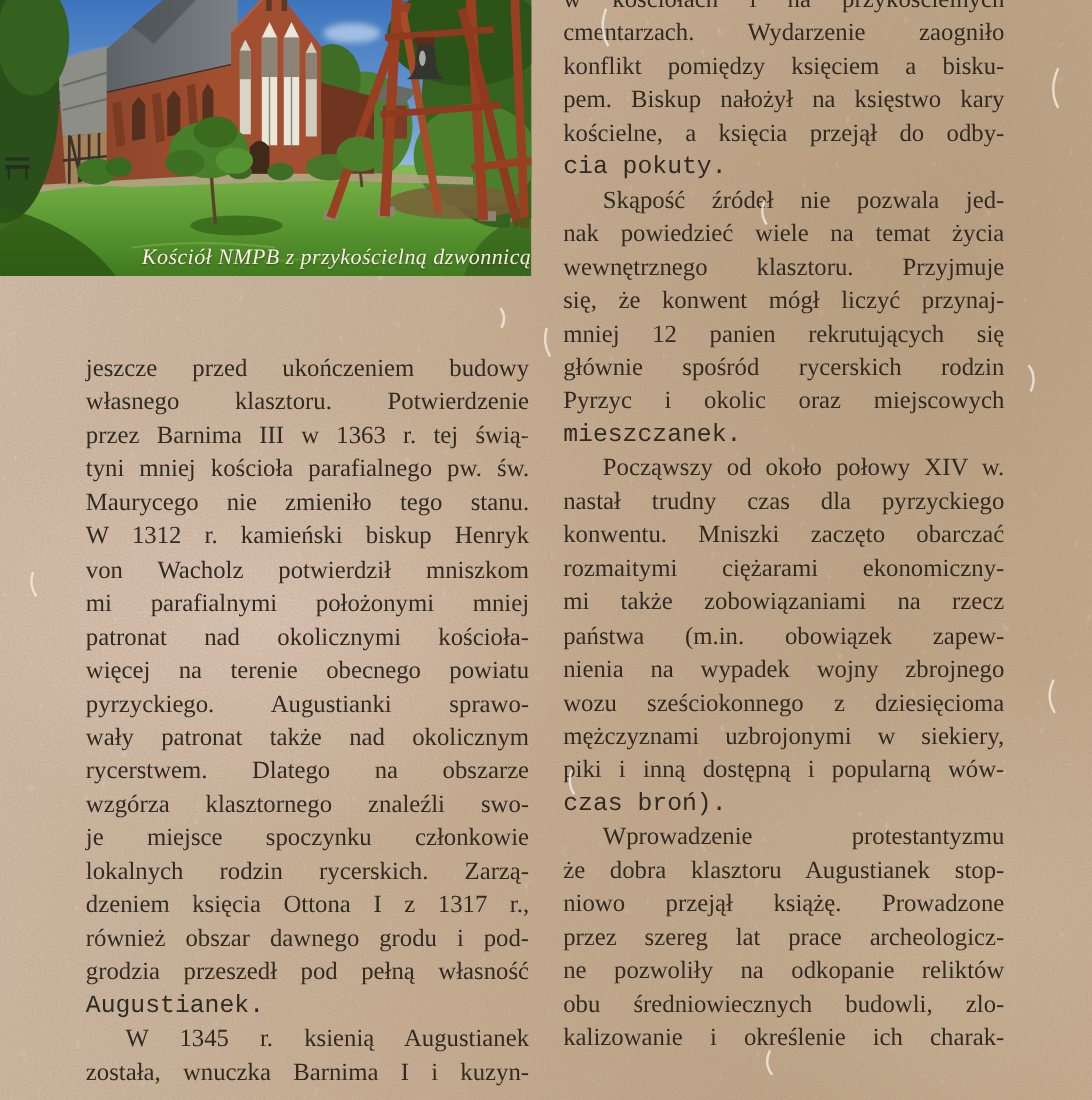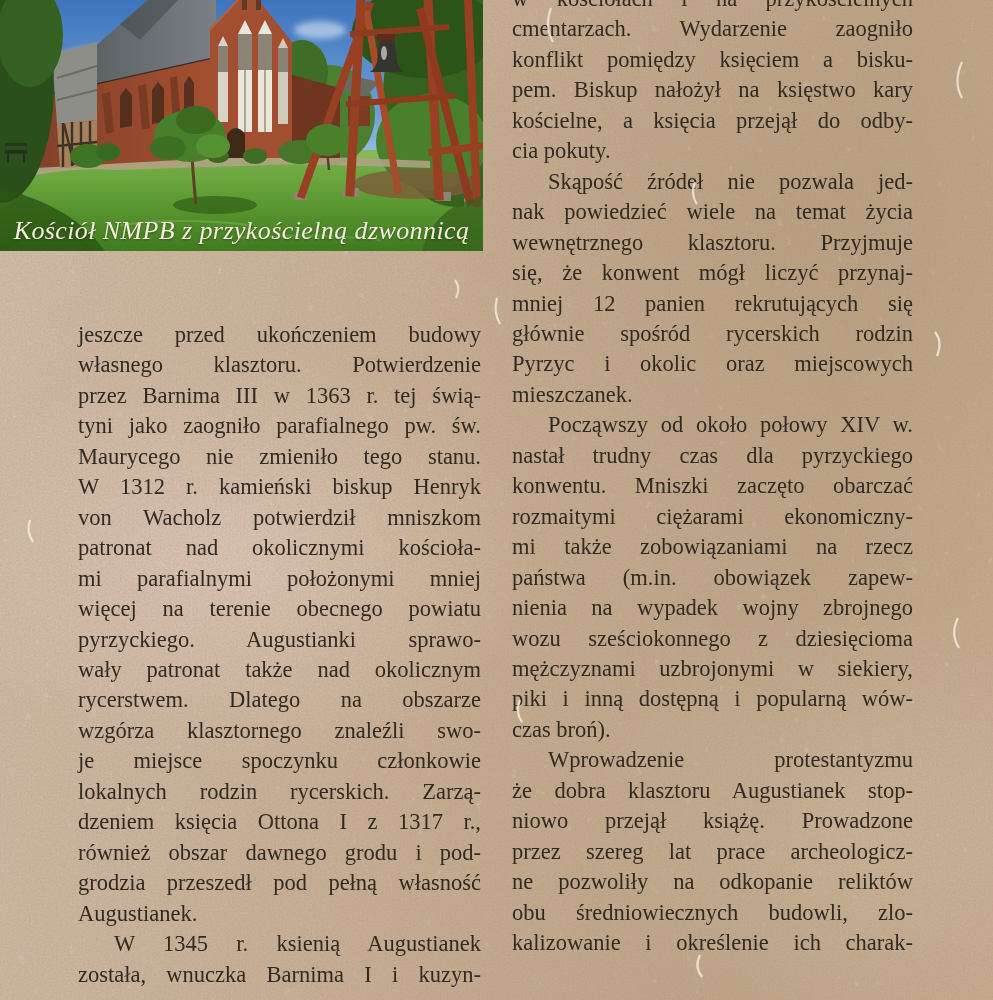--- a/index.html
+++ b/index.html
@@ -6,28 +6,28 @@
   body{width:993px;height:1000px;overflow:hidden;font-family:"Liberation Serif","DejaVu Serif",serif;}
   #page{position:relative;width:993px;height:1000px;overflow:hidden;
     background:
       radial-gradient(420px 300px at 24% 56%, rgba(238,216,206,.55), rgba(238,216,206,0) 70%),
       radial-gradient(520px 400px at 78% 22%, rgba(182,152,118,.40), rgba(182,152,118,0) 72%),
       radial-gradient(420px 320px at 88% 82%, rgba(216,194,168,.50), rgba(216,194,168,0) 70%),
       linear-gradient(100deg,#d6c1ae 0%,#cbb196 45%,#c1a789 78%,#c9ae90 100%);}
   .grain{position:absolute;left:0;top:0;z-index:1;pointer-events:none;}
   .photo{position:absolute;left:0;top:0;width:483px;height:251px;margin:0;z-index:2;}
   .photo-art{display:block;width:483px;height:251px;}
-  .caption{position:absolute;left:0;right:0;bottom:5px;text-align:center;
-    font-style:italic;font-size:26px;letter-spacing:.4px;color:#f4efe1;
+  .caption{position:absolute;left:0;right:0;bottom:5px;text-align:right;
+    font-style:italic;font-size:20px;letter-spacing:.4px;color:#f4efe1;
     text-shadow:0 1px 2px rgba(55,45,20,.65);z-index:3;}
   .col{position:absolute;z-index:3;color:#312a23;font-size:22.5px;line-height:30.45px;}
   .col.left{left:78px;top:320px;width:403px;}
   .col.right{left:512px;top:-16px;width:401px;}
   .line{text-align:justify;text-align-last:justify;text-justify:inter-word;white-space:normal;}
-  .line.pend{text-align-last:left;}
+  .line.pend{text-align-last:left;font-family:Liberation Mono, monospace;}
   .line.indent{text-indent:36px;}
   .specks{position:absolute;left:0;top:0;z-index:6;pointer-events:none;}
 </style>
 </head>
 <body>
 
 <div id="page">
 
   <svg class="grain" width="993" height="1000" aria-hidden="true">
     <defs>
@@ -187,26 +187,26 @@
         <path d="M240,238 q70,-6 140,2" stroke="#6aa83e" stroke-width="2" fill="none" opacity="0.5"></path>
       </g>
     </svg>
     <figcaption class="caption">Kościół NMPB z przykościelną dzwonnicą</figcaption>
   </figure>
 
   <div class="col left">
       <div class="line">jeszcze przed ukończeniem budowy</div>
       <div class="line">własnego klasztoru. Potwierdzenie</div>
       <div class="line">przez Barnima III w 1363 r. tej świą-</div>
-      <div class="line">tyni jako zaogniło parafialnego pw. św.</div>
+      <div class="line">tyni mniej kościoła parafialnego pw. św.</div>
       <div class="line">Maurycego nie zmieniło tego stanu.</div>
       <div class="line">W 1312 r. kamieński biskup Henryk</div>
       <div class="line">von Wacholz potwierdził mniszkom</div>
+      <div class="line">mi parafialnymi położonymi mniej</div>
       <div class="line">patronat nad okolicznymi kościoła-</div>
-      <div class="line">mi parafialnymi położonymi mniej</div>
       <div class="line">więcej na terenie obecnego powiatu</div>
       <div class="line">pyrzyckiego. Augustianki sprawo-</div>
       <div class="line">wały patronat także nad okolicznym</div>
       <div class="line">rycerstwem. Dlatego na obszarze</div>
       <div class="line">wzgórza klasztornego znaleźli swo-</div>
       <div class="line">je miejsce spoczynku członkowie</div>
       <div class="line">lokalnych rodzin rycerskich. Zarzą-</div>
       <div class="line">dzeniem księcia Ottona I z 1317 r.,</div>
       <div class="line">również obszar dawnego grodu i pod-</div>
       <div class="line">grodzia przeszedł pod pełną własność</div>

